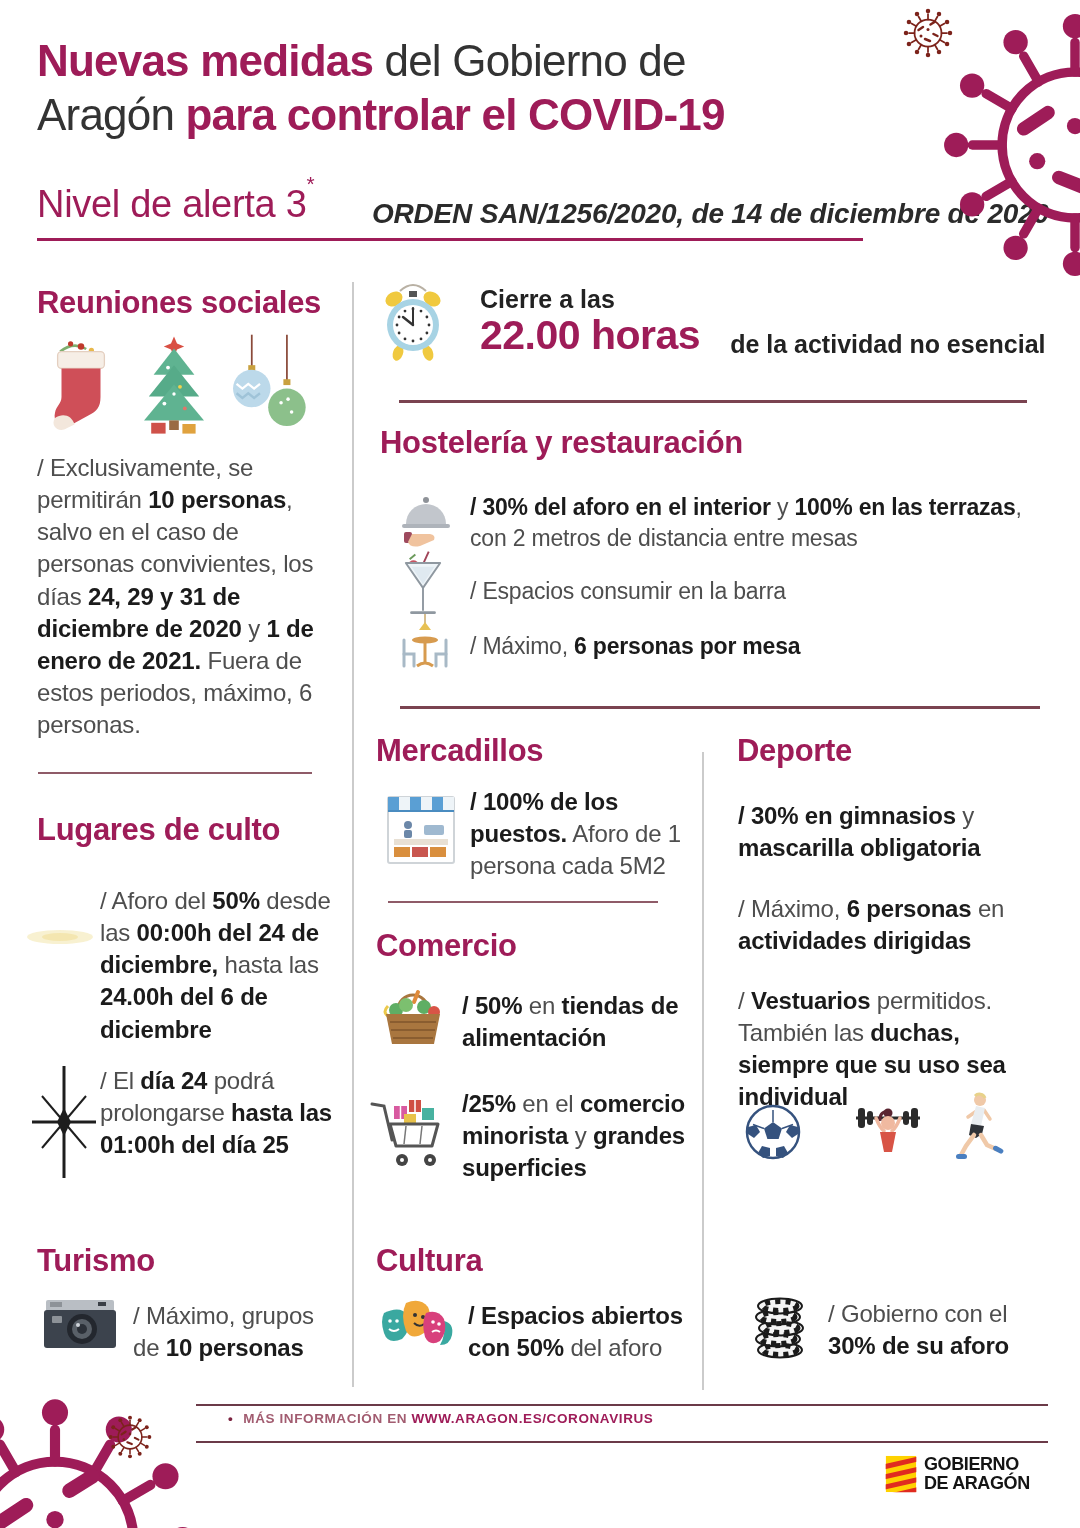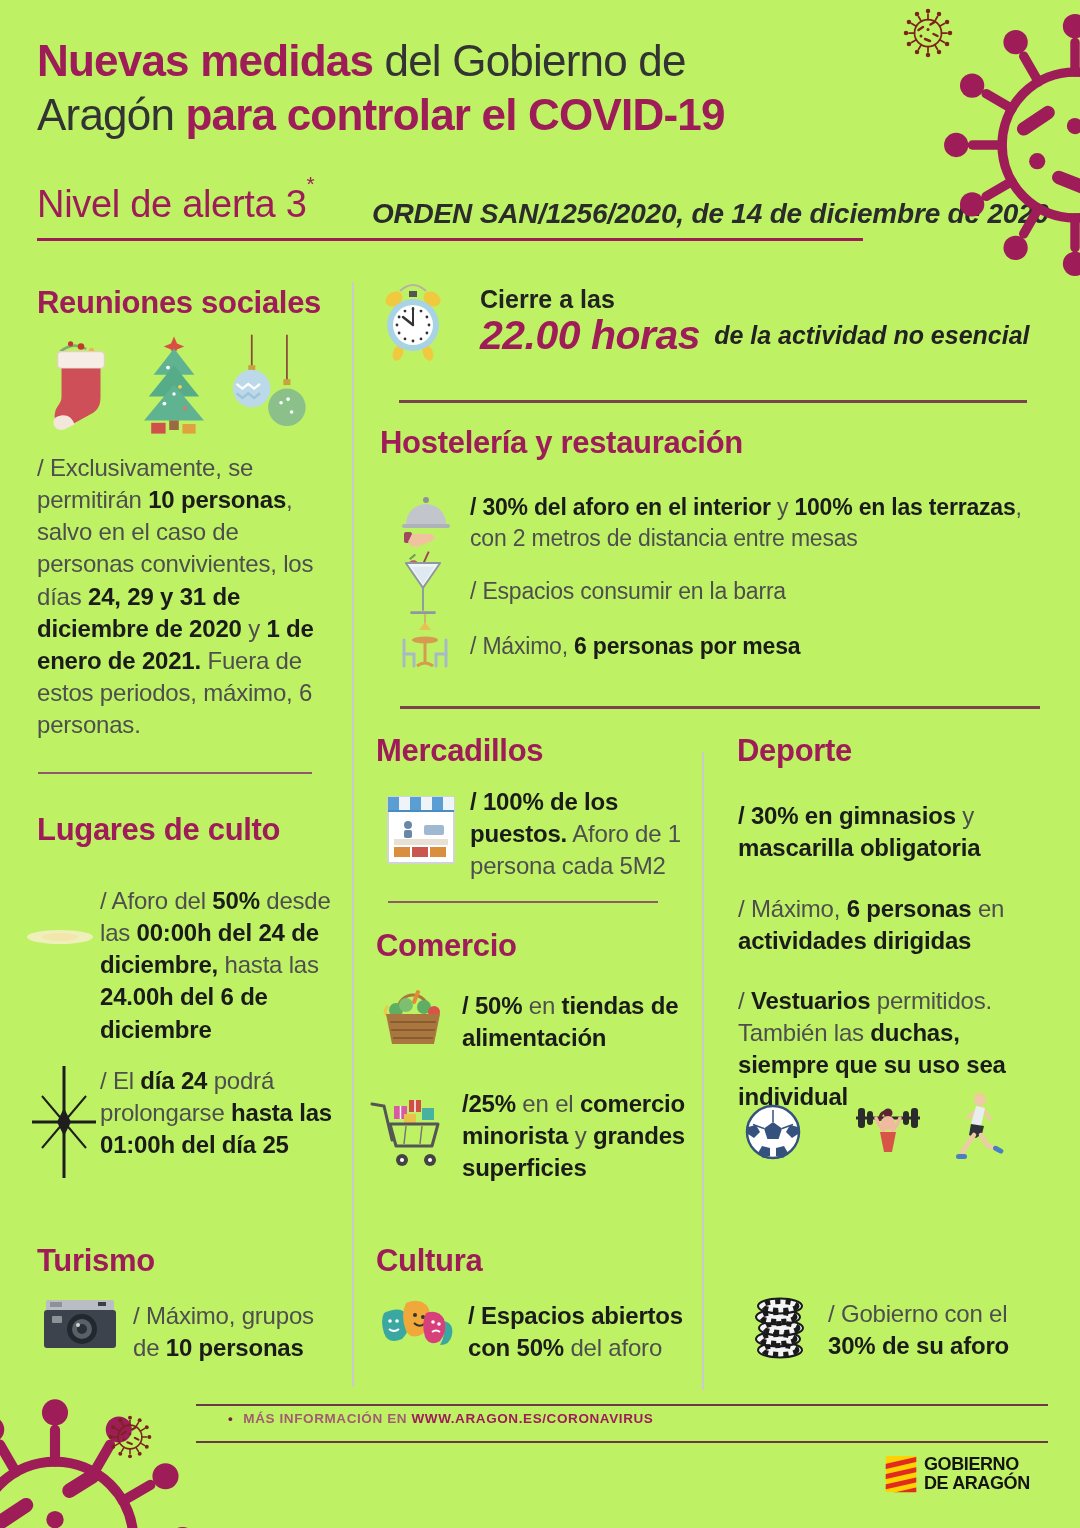--- a/index.html
+++ b/index.html
@@ -1,18 +1,18 @@
 <!DOCTYPE html>
 <html style="--accent: #9e1c58;"><head>
 <meta charset="utf-8">
 <style>
   :root{ --accent:#9e1c58; }
   *{ margin:0; padding:0; box-sizing:border-box; }
   body{ background:#e8e8e8; font-family:"Liberation Sans", sans-serif; }
-  #page{ position:relative; width:1080px; height:1528px; background:#bef264; overflow:hidden; margin:0 auto; }
+  #page{ position:relative; width:1080px; height:1528px; background:#ffffff; overflow:hidden; margin:0 auto; }
   .abs{ position:absolute; }
 
   
   .title{ left:37px; top:34px; font-size:44px; line-height:1.22; letter-spacing:-0.8px; color:#333; font-weight:400; }
   .title .acc{ color:var(--accent); font-weight:bold; }
   .alert{ left:37px; top:172px; font-size:38px; color:var(--accent); letter-spacing:-0.3px; }
   .alert sup{ font-size:55%; vertical-align:26px; }
   .order{ left:372px; top:198px; font-size:28px; font-style:italic; font-weight:bold; color:#2b2b2b; letter-spacing:-0.2px; }
   .header-rule{ left:37px; top:238px; width:826px; height:3px; background:var(--accent); }
 
@@ -21,21 +21,21 @@
   .body{ font-size:24px; line-height:1.34; color:#4e4e4e; letter-spacing:-0.2px; }
   .body .b{ font-weight:bold; color:#1b1b1b; }
 
   
   .vline{ width:2px; background:#cbcbcb; }
   .rule-thin{ height:2px; background:#8f5b68; }
   .rule-mid{ height:3px; background:#7a4350; }
 
   
   .closure-intro{ left:480px; top:285px; font-size:25px; font-weight:bold; color:#222; }
-  .closure-line2{ left:480px; top:312px; display:flex; align-items:center; gap:14px; white-space:nowrap;font-style:italic; }
+  .closure-line2{ left:480px; top:312px; display:flex; align-items:flex-end; gap:30px; white-space:nowrap; }
   .closure-time{ font-size:41px; font-weight:bold; color:var(--accent); letter-spacing:-0.5px; }
   .closure-suffix{ font-size:25px; font-weight:bold; color:#222; }
 
   
   .foot-text{ left:228px; top:1411px; font-size:13.5px; letter-spacing:0.6px; color:#a25c70; font-weight:bold; white-space:nowrap; }
   .foot-text .bullet{ color:#7c2340; margin-right:10px; }
   .foot-text .url{ color:var(--accent); }
   .logo{ left:884px; top:1453px; display:flex; align-items:center; gap:6px; }
   .logo-text{ font-size:18px; font-weight:bold; color:#141414; line-height:1.05; letter-spacing:-0.4px; white-space:nowrap; }
 

